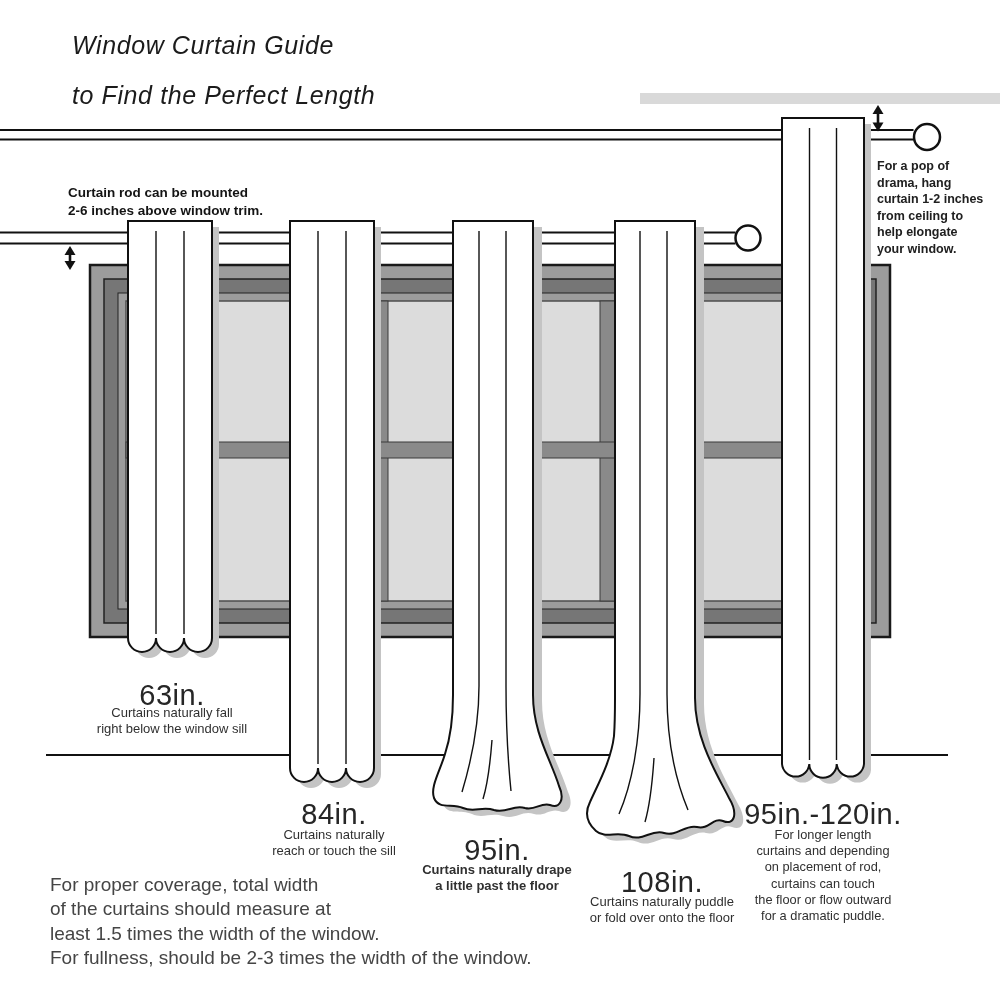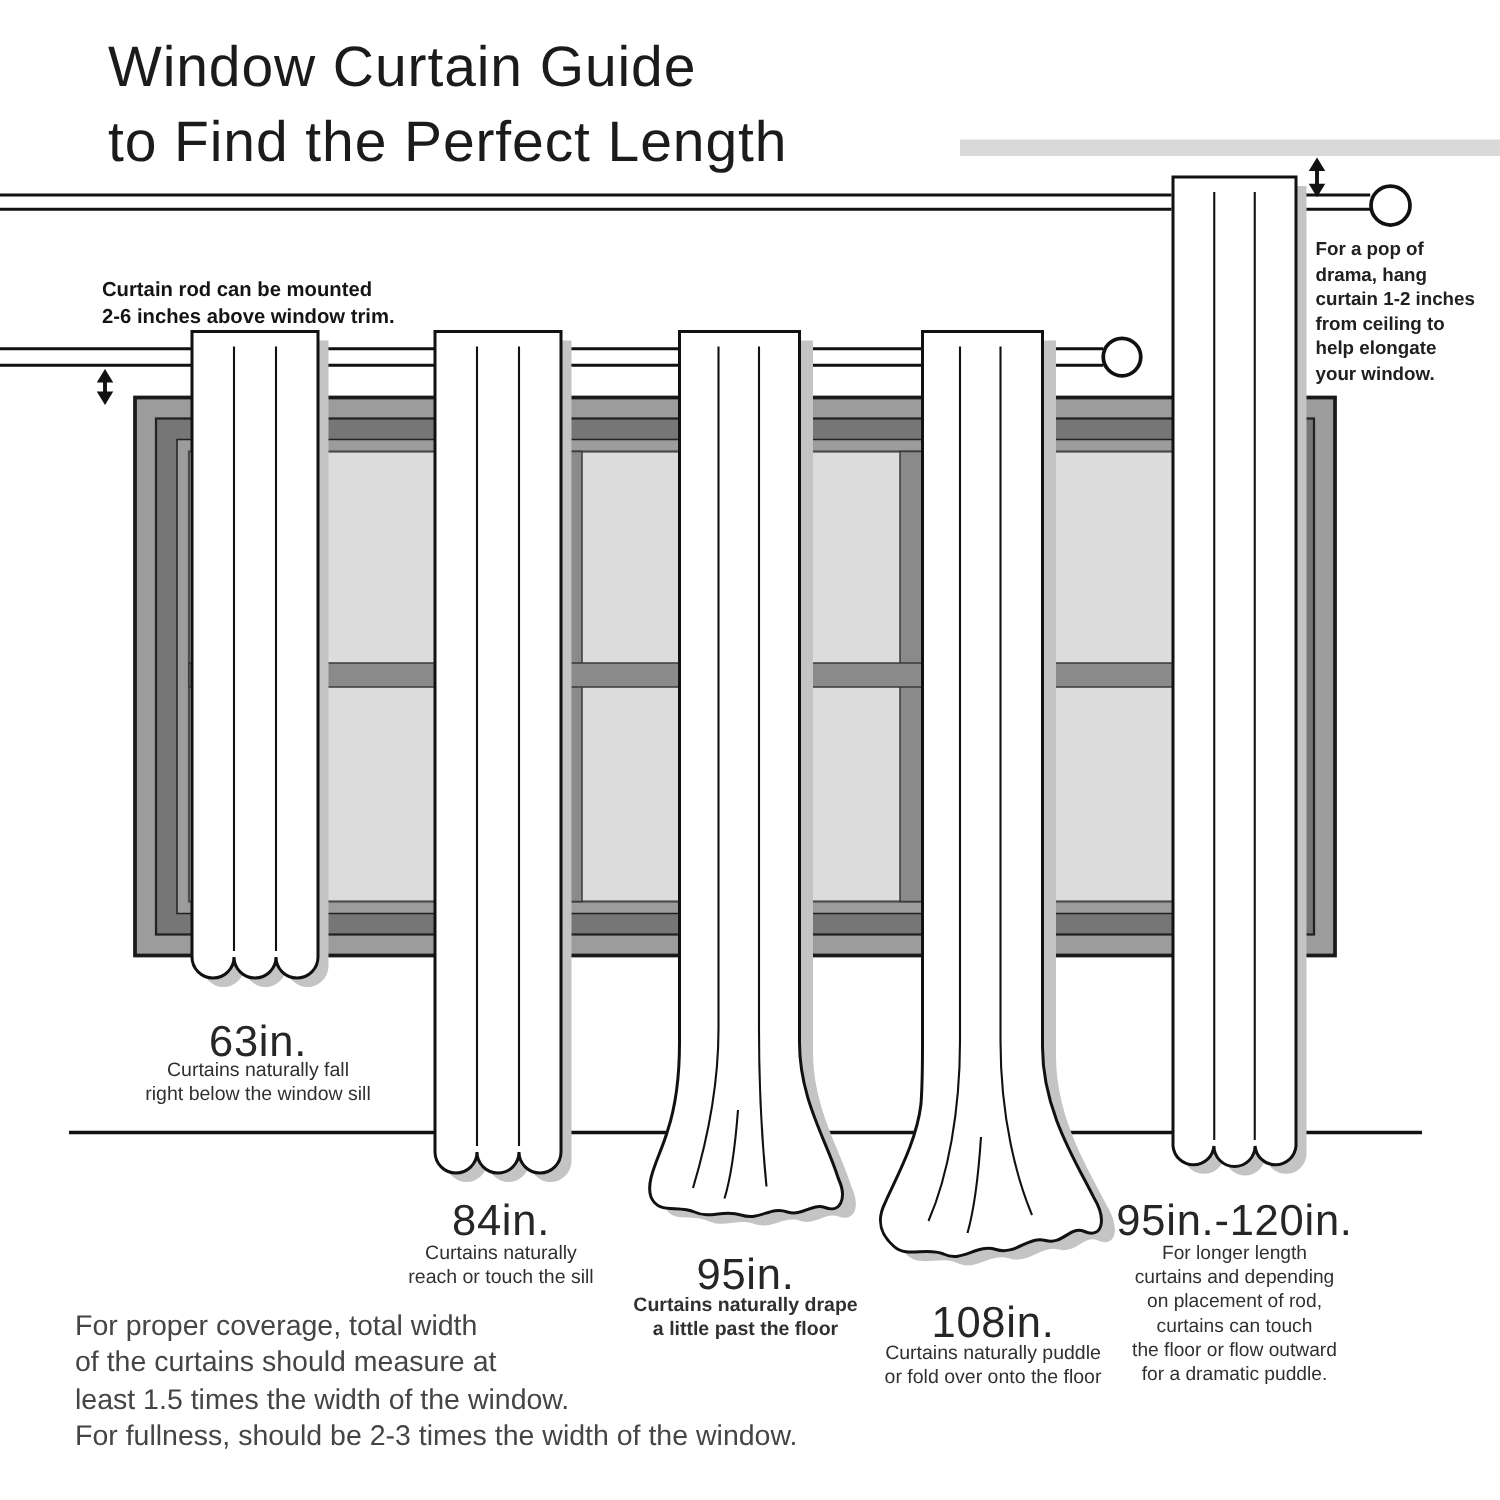--- a/index.html
+++ b/index.html
@@ -1,21 +1,21 @@
 <!DOCTYPE html>
 <html><head>
 <meta charset="utf-8">
 <style>
   html,body{margin:0;padding:0;background:#fff;}
   .canvas{
     position:relative;width:1000px;height:1000px;background:#ffffff;overflow:hidden;
     font-family:"Liberation Sans","DejaVu Sans",sans-serif;color:#222;
   }
   .txt{position:absolute;white-space:pre-line;}
-  .title{left:72px;top:20px;font-size:38px;line-height:50px;letter-spacing:.6px;color:#1b1b1b;font-weight:500;}
+  .title{left:72px;top:20px;font-size:25px;line-height:50px;letter-spacing:.6px;color:#1b1b1b;font-weight:500;font-style:italic;}
   .intro{left:70px;top:147px;font-size:13.5px;line-height:17px;color:#373737;}
   .rodnote{left:68px;top:184px;font-size:13.5px;line-height:17.5px;font-weight:bold;color:#141414;}
   .ceilnote{left:877px;top:158px;width:130px;font-size:12.5px;line-height:16.5px;font-weight:bold;color:#202020;}
   .num{transform:translateX(-50%);font-size:29px;letter-spacing:.5px;color:#262626;text-align:center;line-height:28px;}
   .desc{transform:translateX(-50%);font-size:13px;line-height:15.5px;color:#303030;text-align:center;}
   .desc-tall{font-size:12.8px;line-height:16.2px;}
   .coverage{left:50px;top:873px;font-size:19px;line-height:24.3px;font-weight:normal;color:#454545;}
   svg{position:absolute;left:0;top:0;}
 </style>
 </head>

